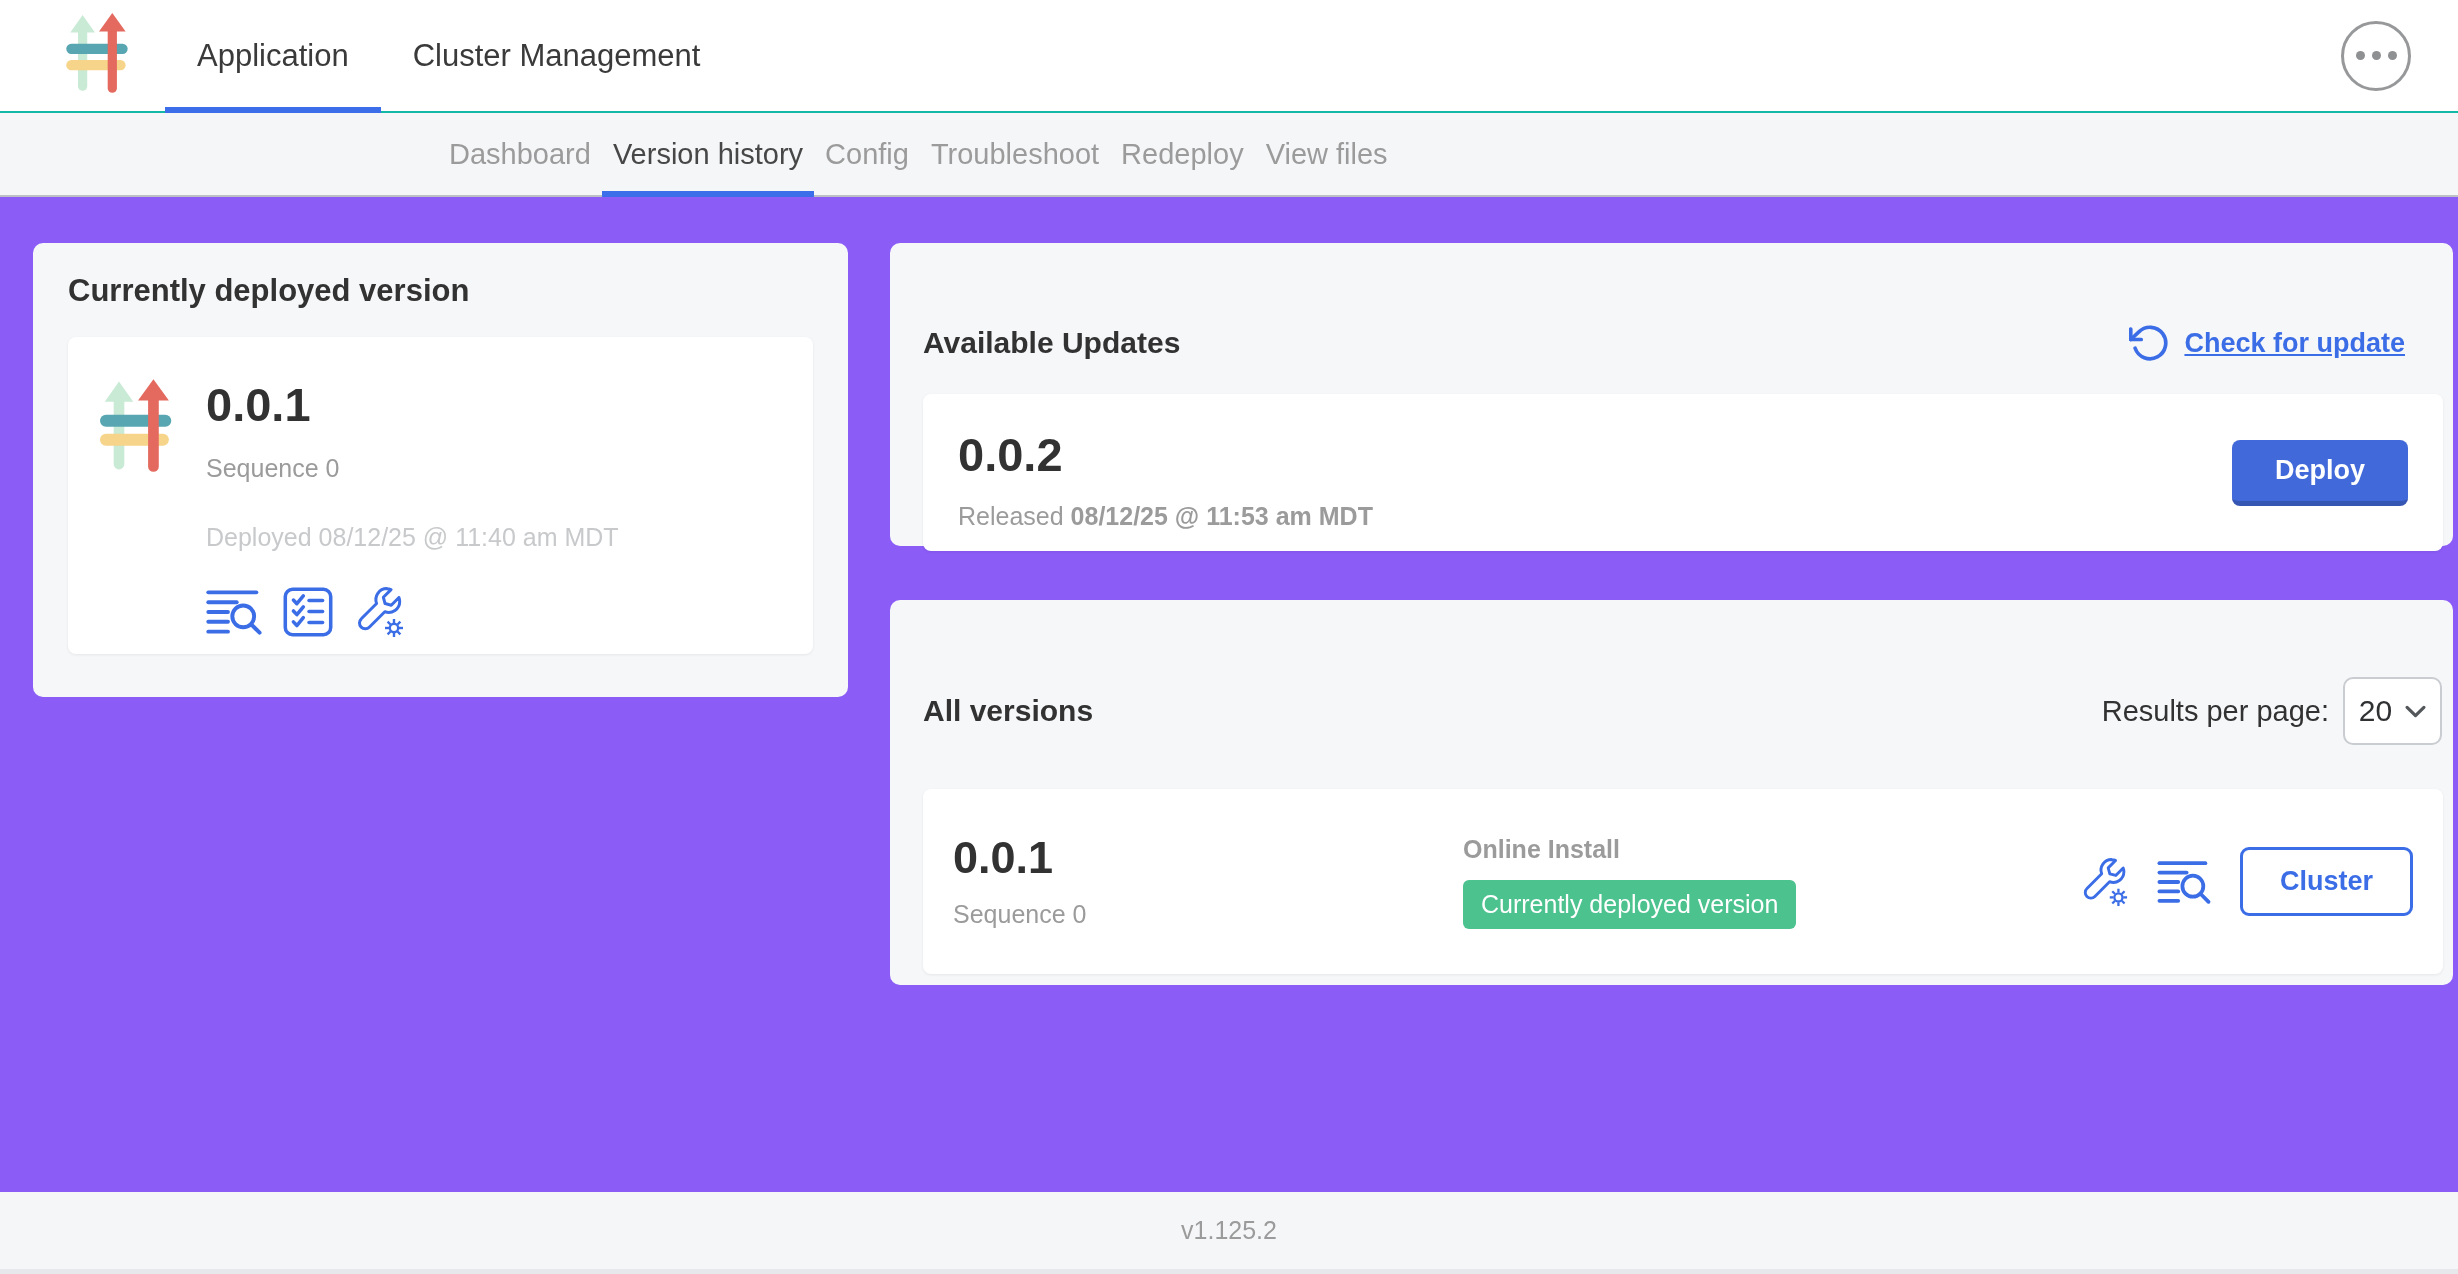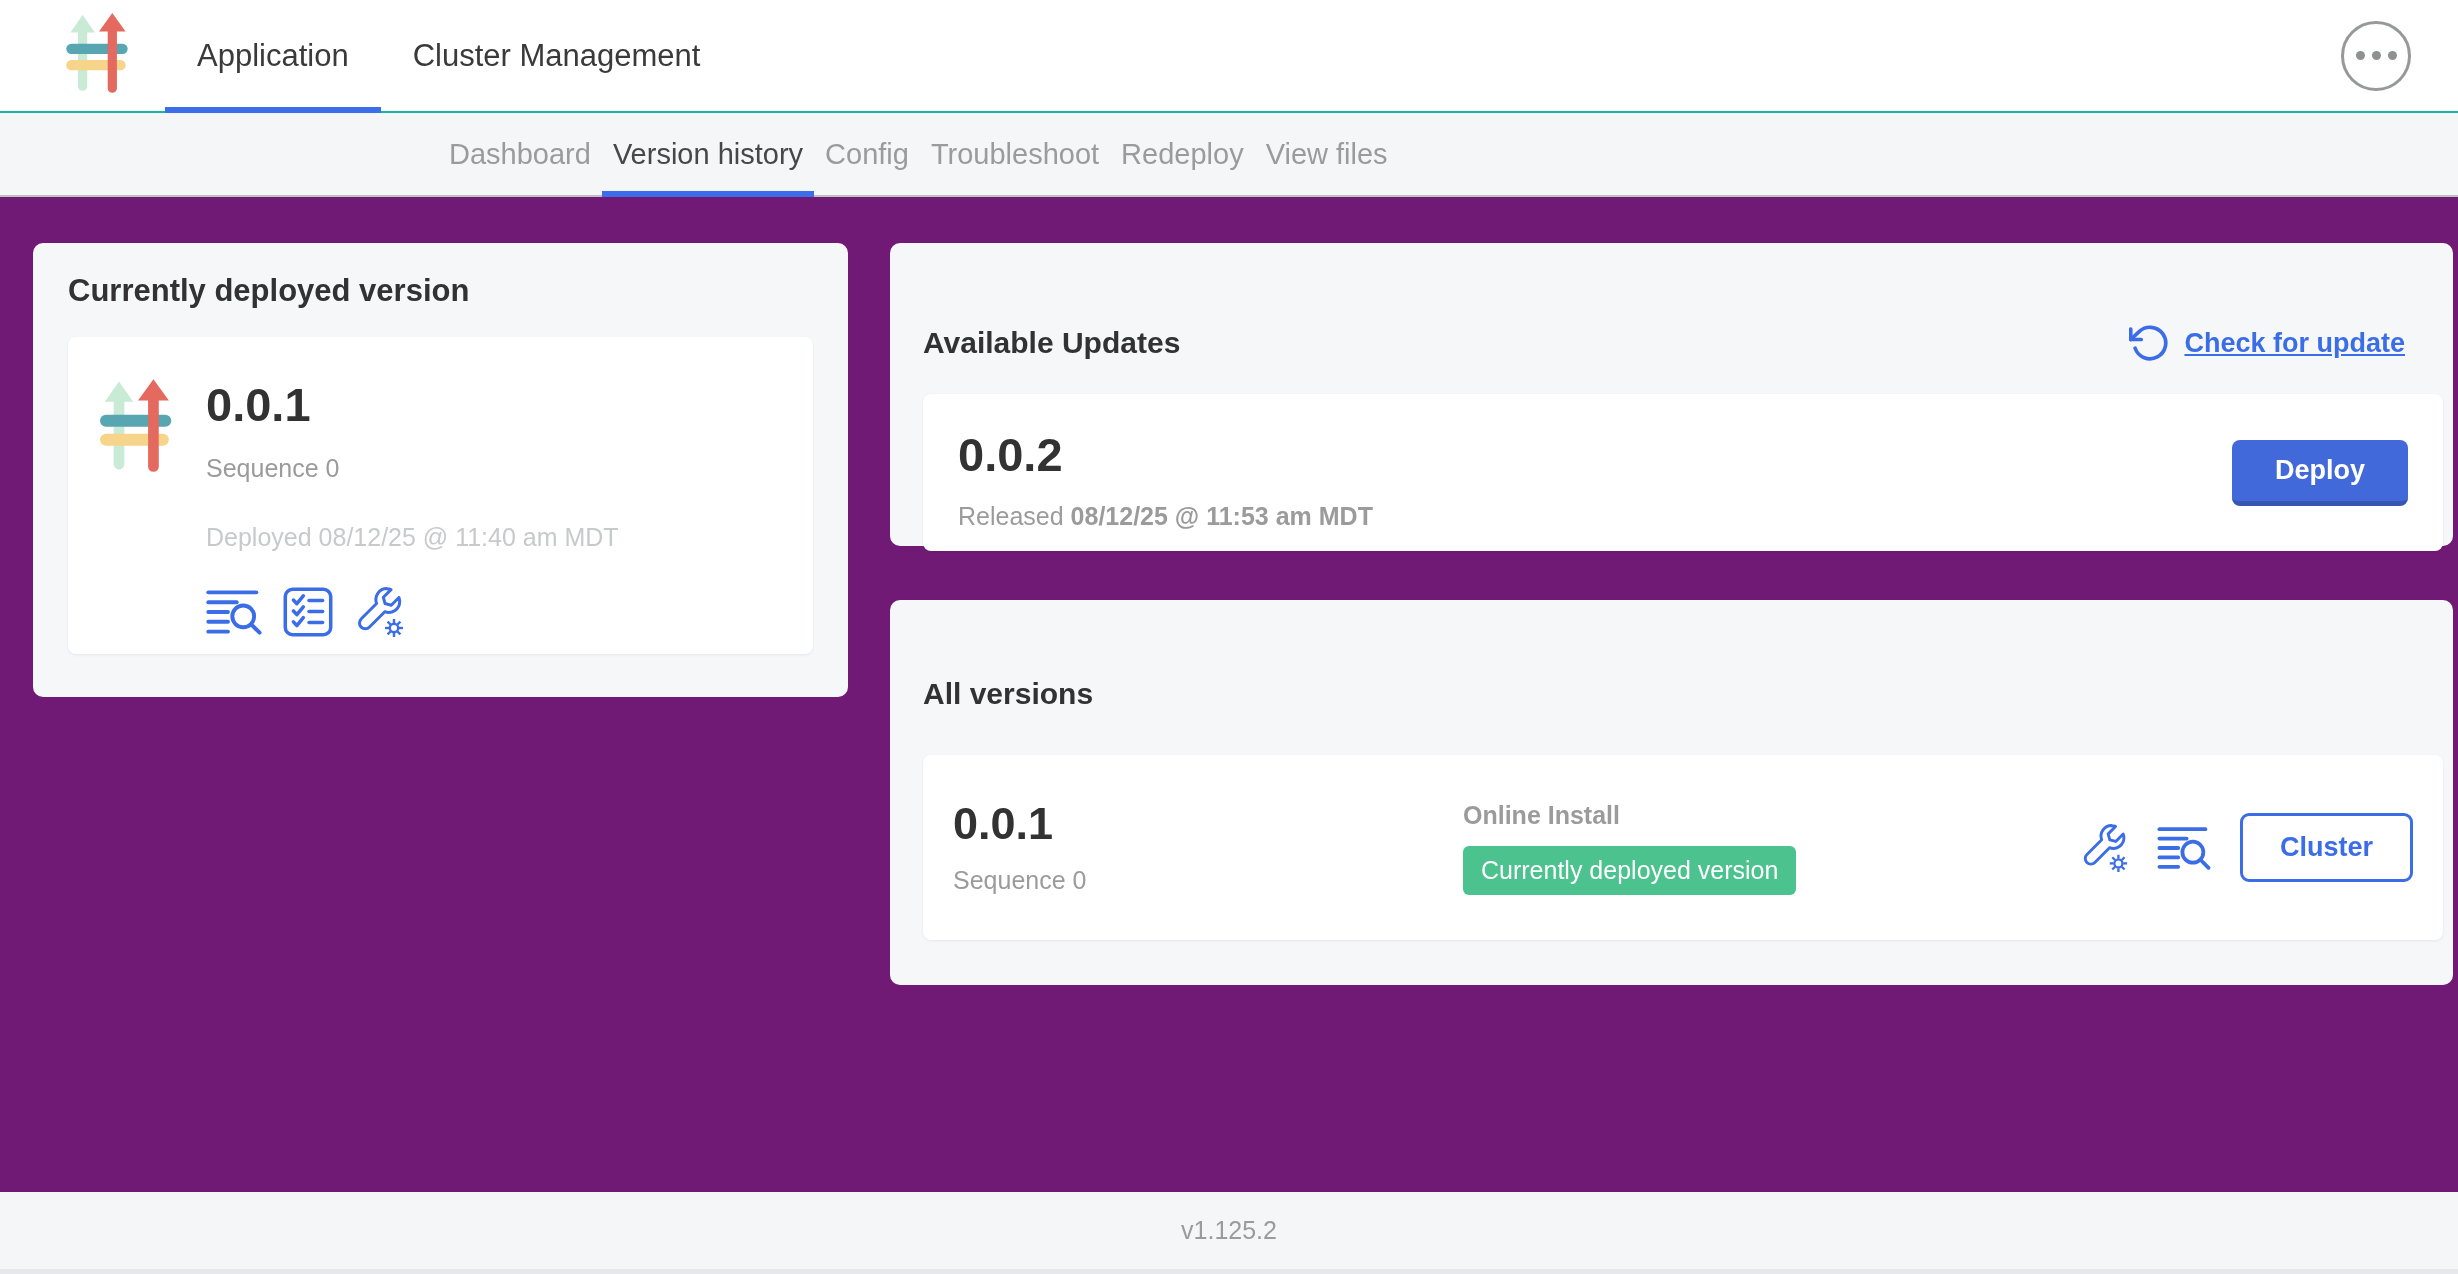--- a/index.html
+++ b/index.html
@@ -20,21 +20,21 @@
     background:#fff;display:flex;align-items:center;justify-content:center;gap:7px;cursor:pointer;}
   .menu-btn i{width:9px;height:9px;border-radius:50%;background:#8f9092;display:block;}
   
   .subnav{height:82px;background:#f5f6f8;border-bottom:2px solid #bdc1c5;
     display:flex;align-items:center;padding-left:438px;}
   .snav{font-size:29px;color:#9b9b9b;height:100%;display:flex;align-items:center;
     padding:0 11px;position:relative;cursor:pointer;white-space:nowrap;}
   .snav.active{color:#474747;}
   .snav.active::after{content:"";position:absolute;left:0;right:0;bottom:-2px;height:6px;background:#3b6ee8;}
   
-  .main{height:995px;box-sizing:border-box;padding:46px 0 0 33px;display:flex;gap:42px;background:#701a75;}
+  .main{height:995px;box-sizing:border-box;padding:46px 0 0 33px;display:flex;gap:42px;background:#8b5cf6;}
   .panel{background:#f6f7f9;border-radius:10px;box-sizing:border-box;}
   .card{background:#fff;border-radius:8px;box-shadow:0 1px 3px rgba(0,0,0,.07);box-sizing:border-box;}
   .panel-title{font-size:30px;font-weight:bold;color:#323232;}
   
   .left-panel{width:815px;height:454px;padding:30px 35px;}
   .left-panel .panel-title{font-size:31px;}
   .deployed-card{margin-top:28px;height:317px;padding:28px 32px;display:flex;gap:30px;}
   .logo-sm{width:76px;height:100px;margin-top:14px;flex:0 0 auto;}
   .ver-big{font-size:47px;font-weight:bold;line-height:1;margin-top:16px;}
   .seq{font-size:25px;color:#9b9b9b;margin-top:26px;}
@@ -198,20 +198,29 @@
             <b>08/12/25 @ 11:53 am MDT</b>
           </div>
         </div>
         <button class="btn-deploy">Deploy</button>
       </div>
     </div>
 
     <div class="panel versions-panel">
       <div class="phead">
         <div class="panel-title">All versions</div>
+        <div class="rpp">
+          <span class="rpp-label">Results per page:</span>
+          <div class="fake-select">
+            <span>20</span>
+            <svg width="21" height="13" viewBox="0 0 20 12">
+              <polyline points="2,2 10,10 18,2" fill="none" stroke="#54575a" stroke-width="3" stroke-linecap="round" stroke-linejoin="round"></polyline>
+            </svg>
+          </div>
+        </div>
       </div>
 
       <div class="card version-row">
         <div class="vr-left">
           <div class="vr-ver">0.0.1</div>
           <div class="vr-seq">Sequence 0</div>
         </div>
         <div class="vr-mid">
           <div class="vr-type">Online Install</div>
           <div class="badge">Currently deployed version</div>

